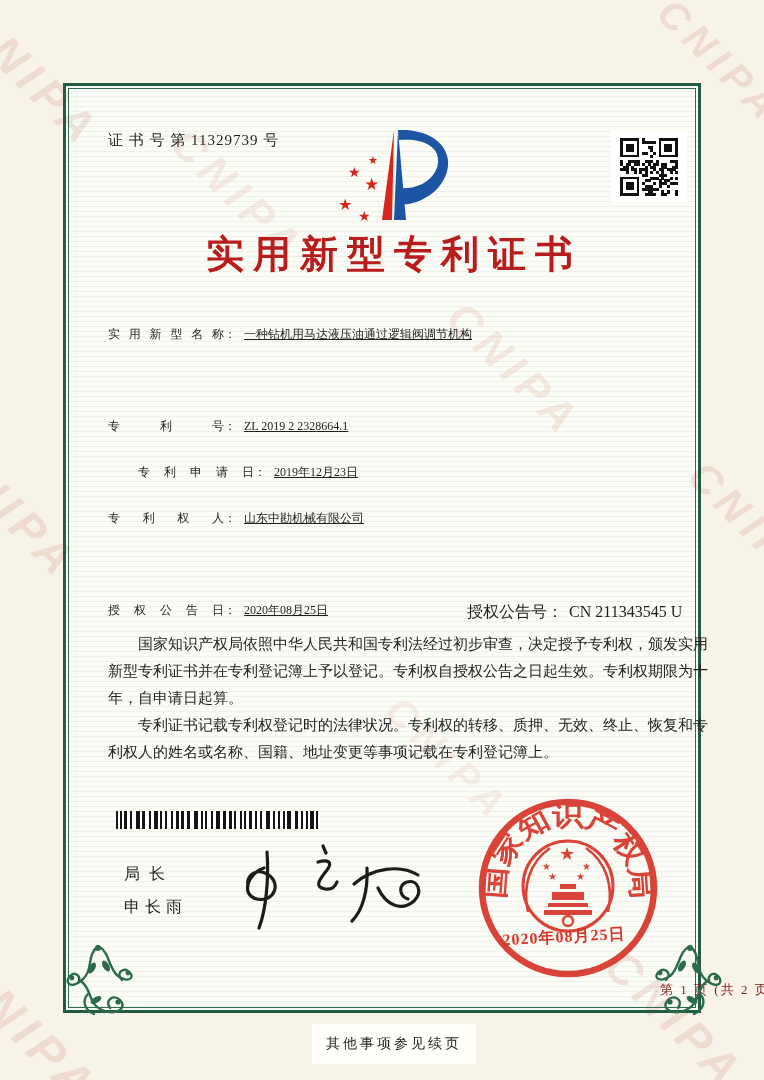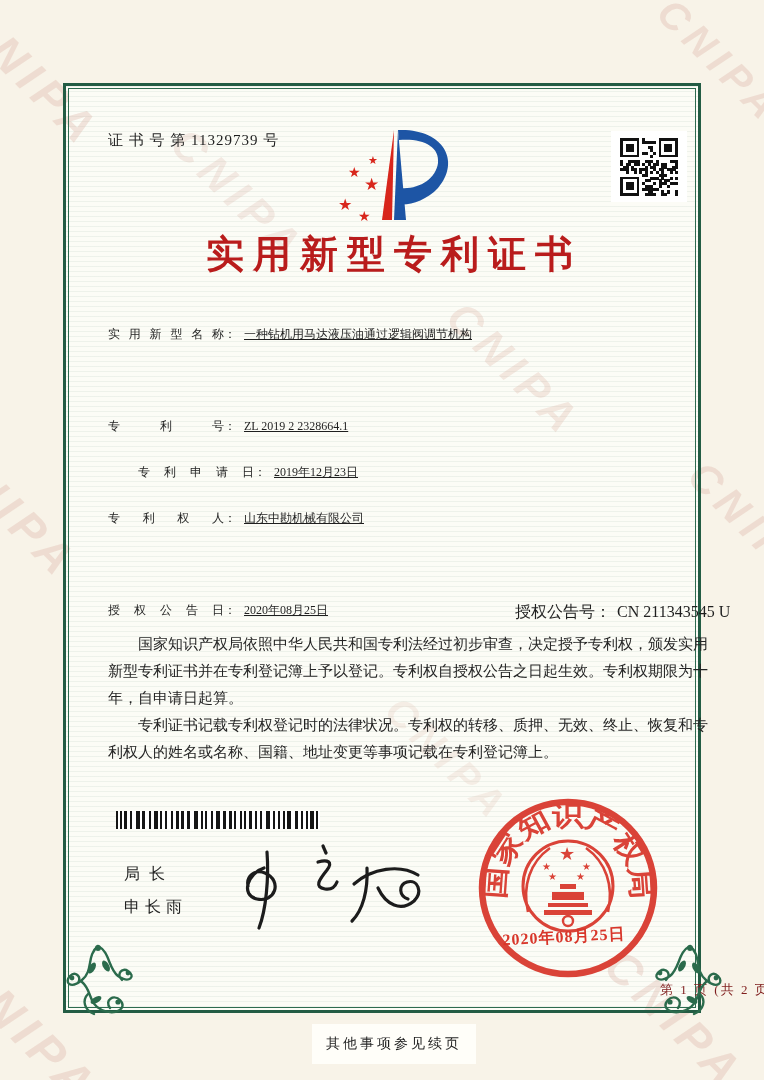--- a/index.html
+++ b/index.html
@@ -18,21 +18,21 @@
 
   .certno{position:absolute;left:96px;top:131px;font-size:15px;letter-spacing:1px;}
   .logo{position:absolute;left:318px;top:122px;width:156px;height:106px;}
   .qr{position:absolute;left:599px;top:131px;width:76px;height:71px;background:#ffffff;
       display:flex;align-items:center;justify-content:center;}
   .title{position:absolute;left:0;width:764px;top:229px;text-align:center;font-size:38px;font-weight:bold;letter-spacing:9px;color:#b91c1c;}
 
   .field{position:absolute;left:96px;font-size:12px;white-space:nowrap;text-decoration:underline;}
   .flabel{display:inline-block;width:116px;text-align:justify;text-align-last:justify;}
   .fcolon{display:inline-block;margin-right:8px;}
-  .grantno{position:absolute;left:455px;top:602px;font-size:16px;white-space:nowrap;margin-left:48px;}
+  .grantno{position:absolute;left:455px;top:602px;font-size:16px;white-space:nowrap;}
   .grantno .fcolon{margin-right:6px;}
 
   .paras{position:absolute;left:96px;top:631px;width:600px;font-size:15px;line-height:27px;text-align:justify;color:#242424;}
   .paras p{margin:0;text-indent:2em;}
 
   .barcode{position:absolute;left:104px;top:811px;width:204px;height:18px;background:#fff;}
   .signer-title{position:absolute;left:112px;top:864px;font-size:16px;letter-spacing:9px;}
   .signer-name{position:absolute;left:112px;top:897px;font-size:16px;letter-spacing:5px;}
   .signature{position:absolute;left:214px;top:838px;width:205px;height:102px;}
 

